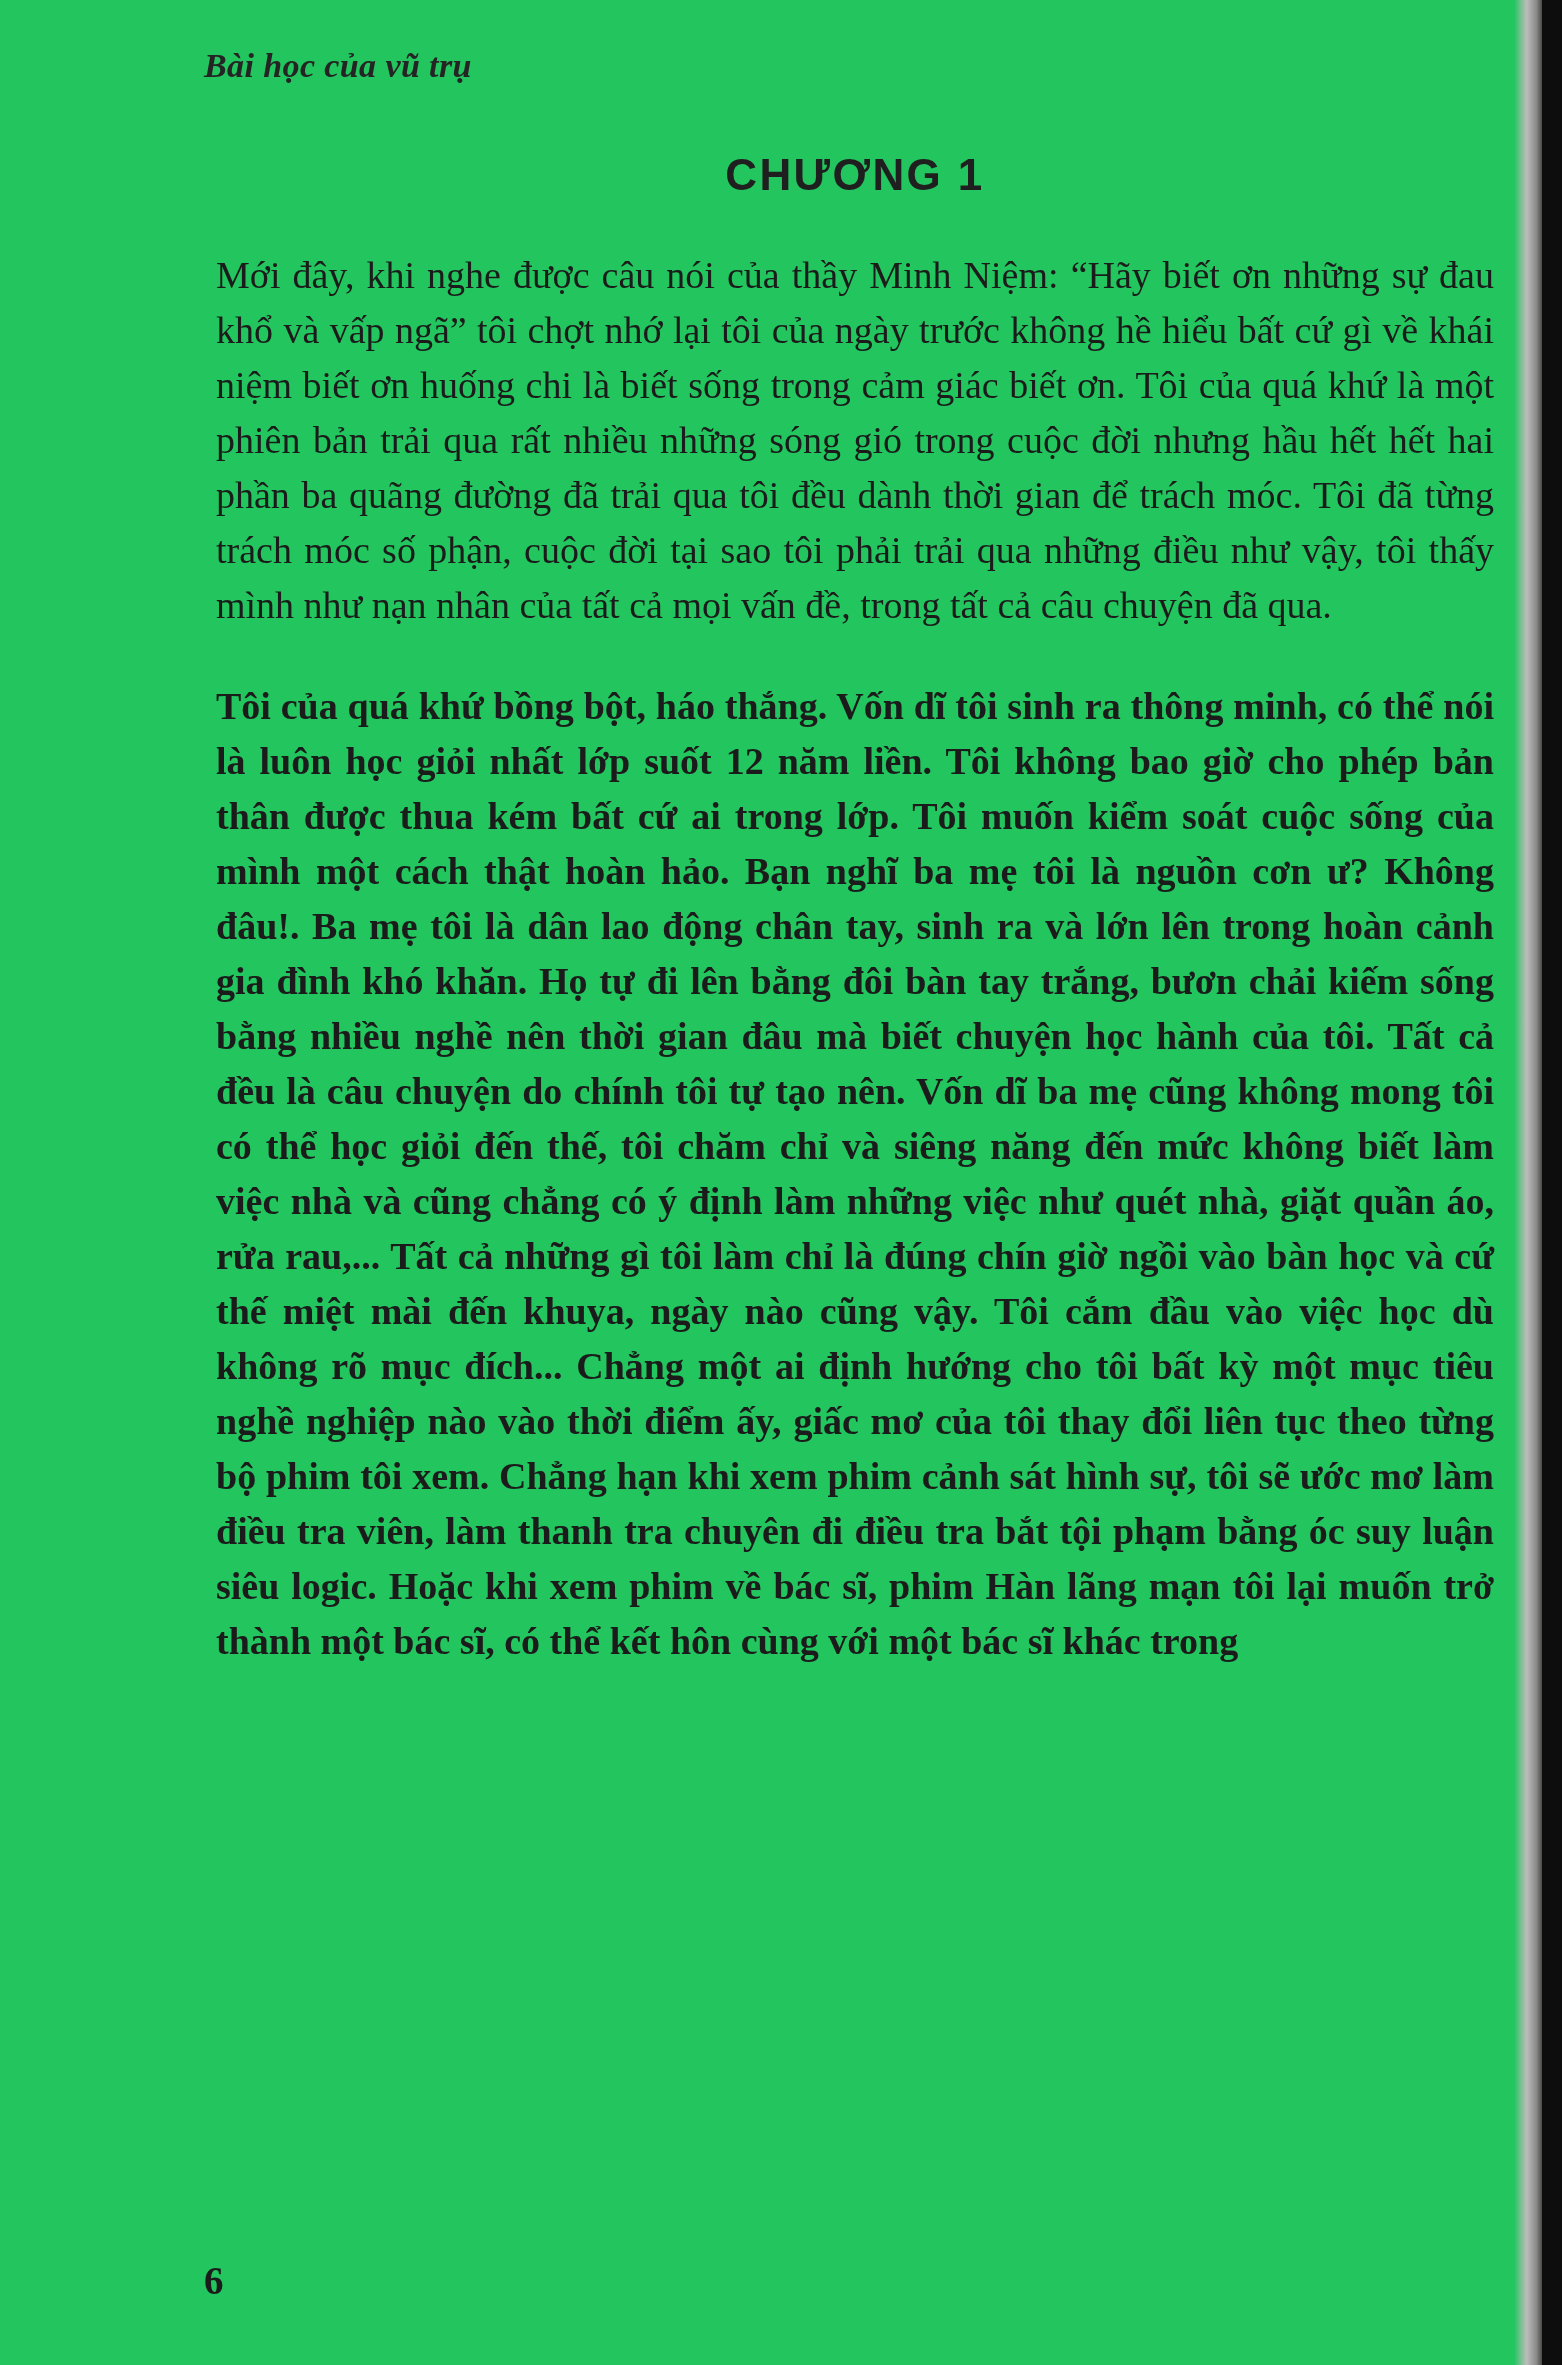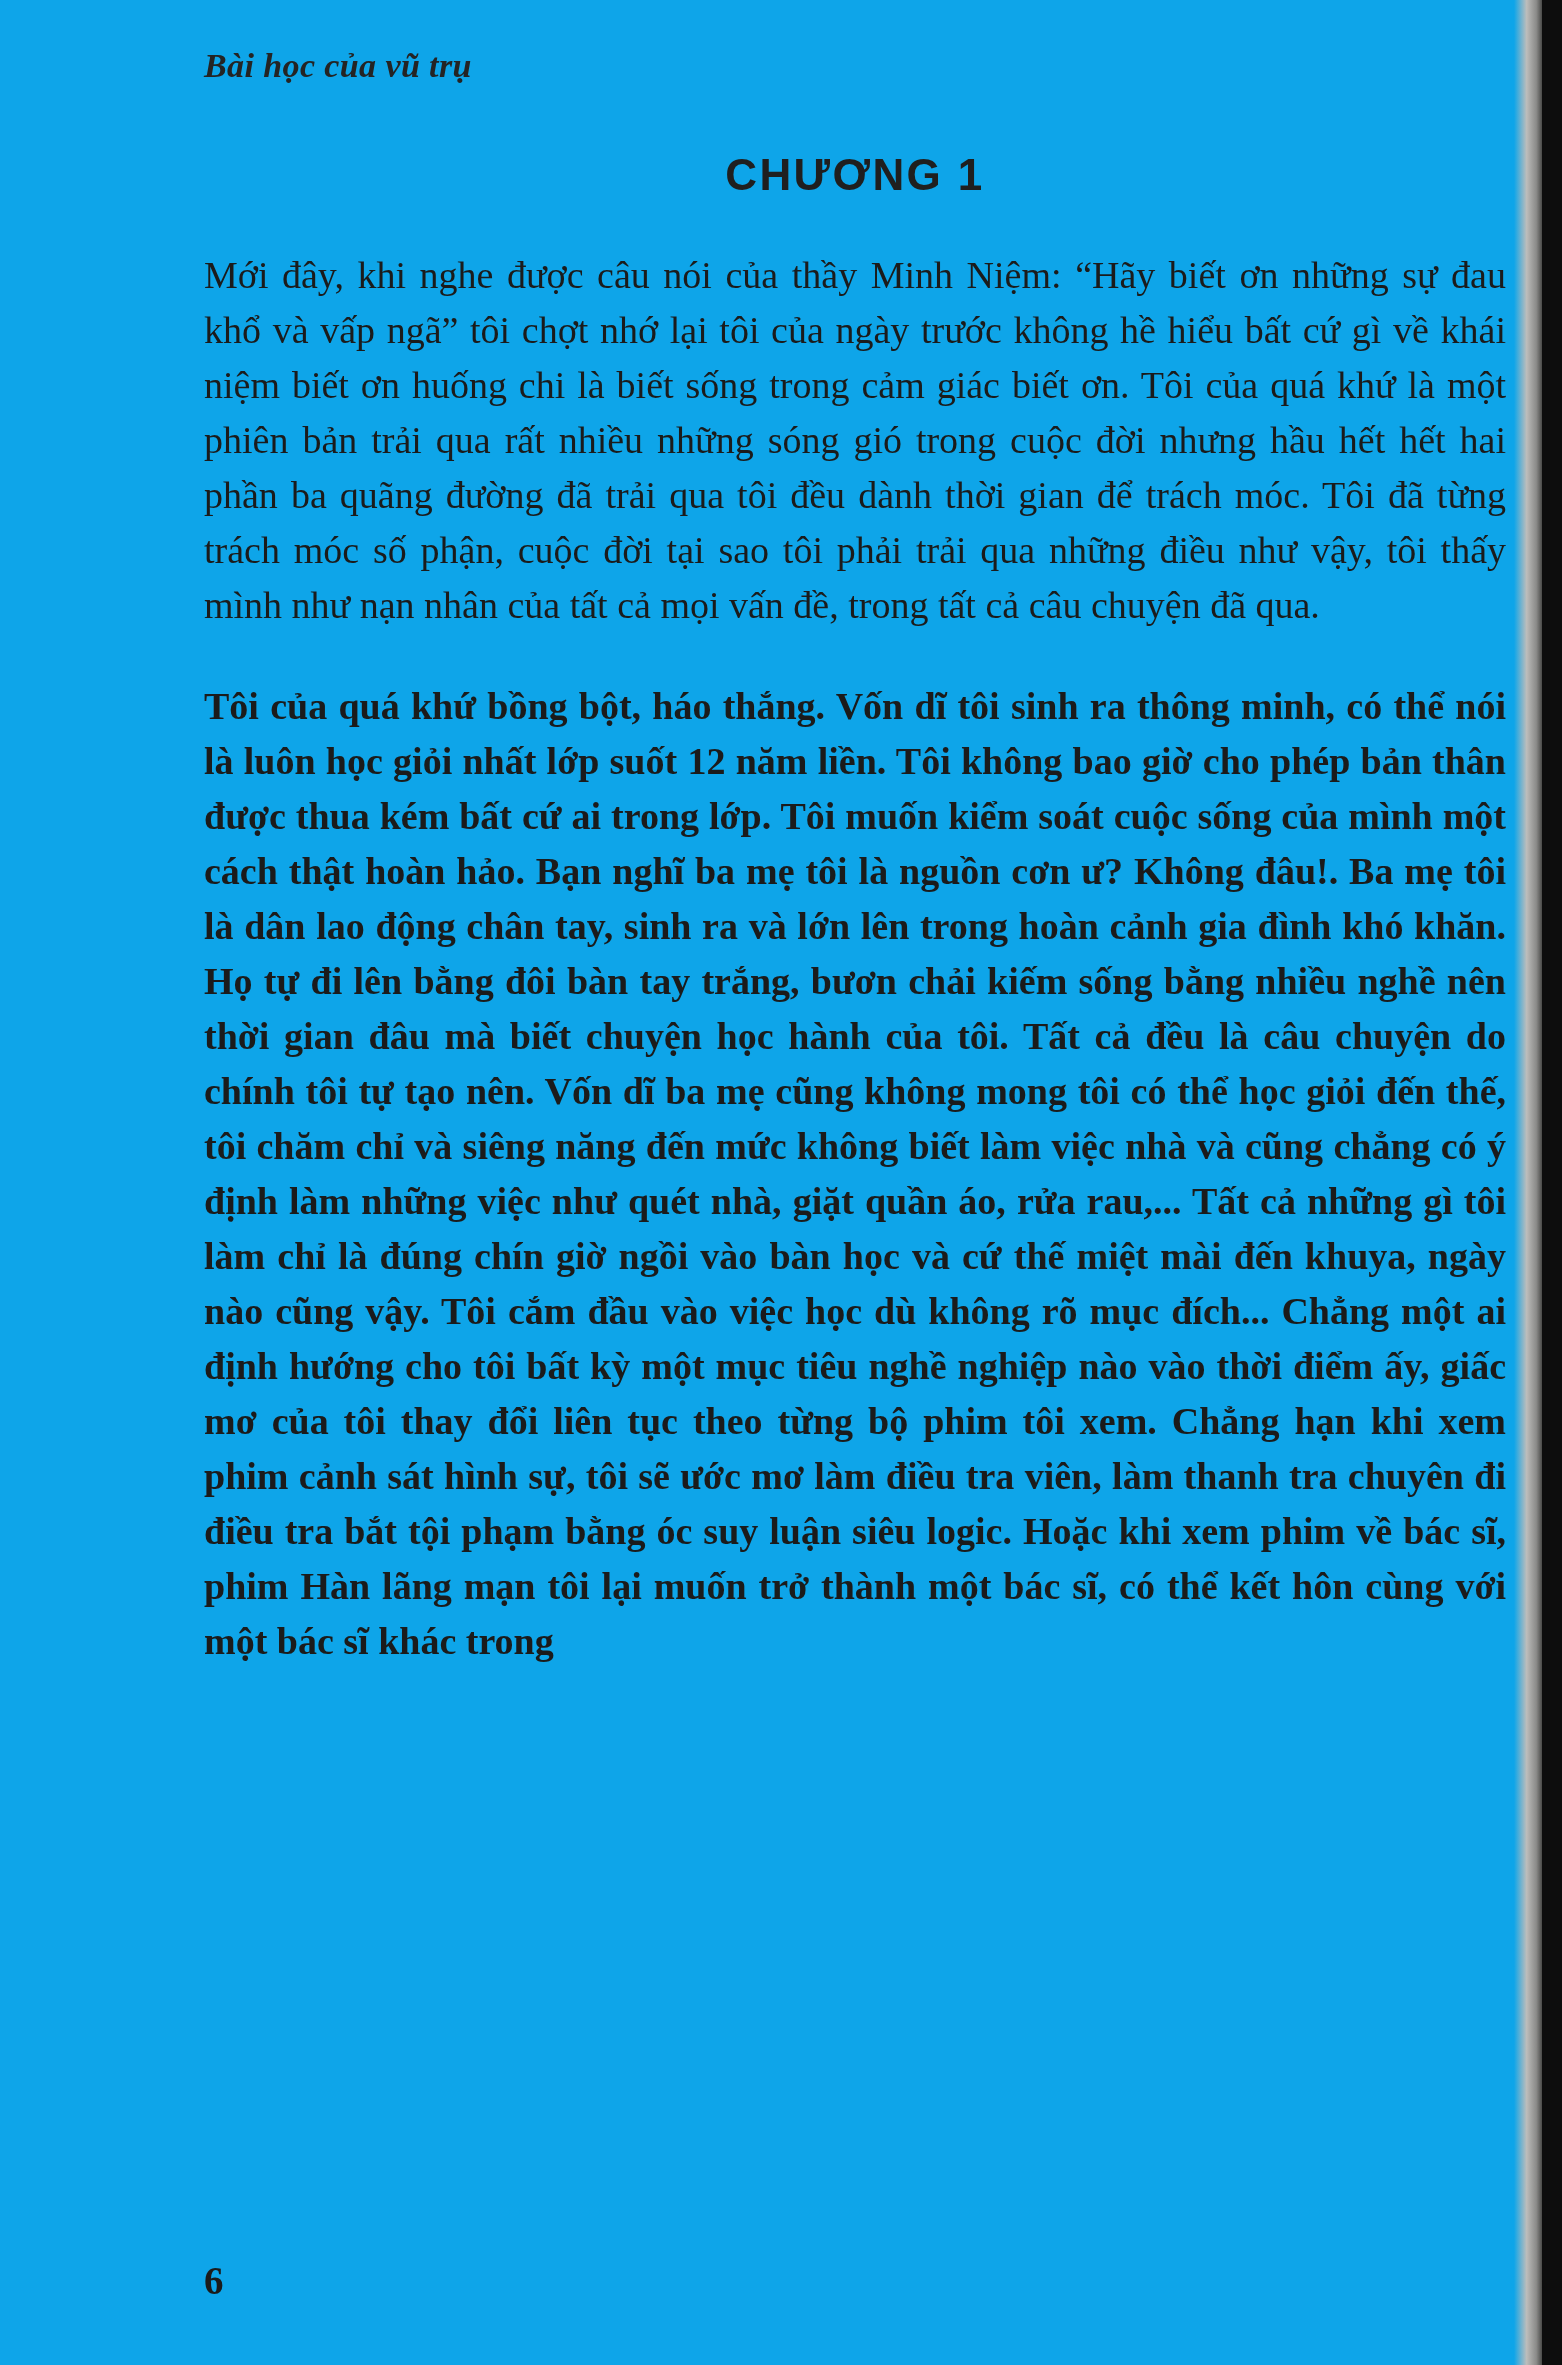--- a/index.html
+++ b/index.html
@@ -4,21 +4,21 @@
 <style>
   html, body {
     margin: 0;
     padding: 0;
     background: #e8e8e6;
   }
   .page {
     position: relative;
     width: 1563px;
     height: 2366px;
-    background: #0ea5e9;
+    background: #22c55e;
     overflow: hidden;
     font-family: "Liberation Serif", serif;
     color: #1b1b1b;
   }
   .running-header {
     position: absolute;
     left: 204px;
     top: 47px;
     font-family: "Liberation Serif", serif;
     font-style: italic;
@@ -46,21 +46,21 @@
     text-align: center;
     font-family: "Liberation Sans", sans-serif;
     font-weight: 900;
     font-size: 80px;
     letter-spacing: 1.6px;
     color: #161616;
     line-height: 1.1;
     margin: 8.2px 0 0 0;
   }
   .body-text p {
-    margin: 0;
+    margin: 12px;
     font-family: "Liberation Serif", serif;
     font-size: 38px;
     line-height: 55px;
     text-align: justify;
     text-justify: inter-word;
     color: #1b1b1b;
   }
   .body-text p.first {
     margin-top: 51px;
   }

